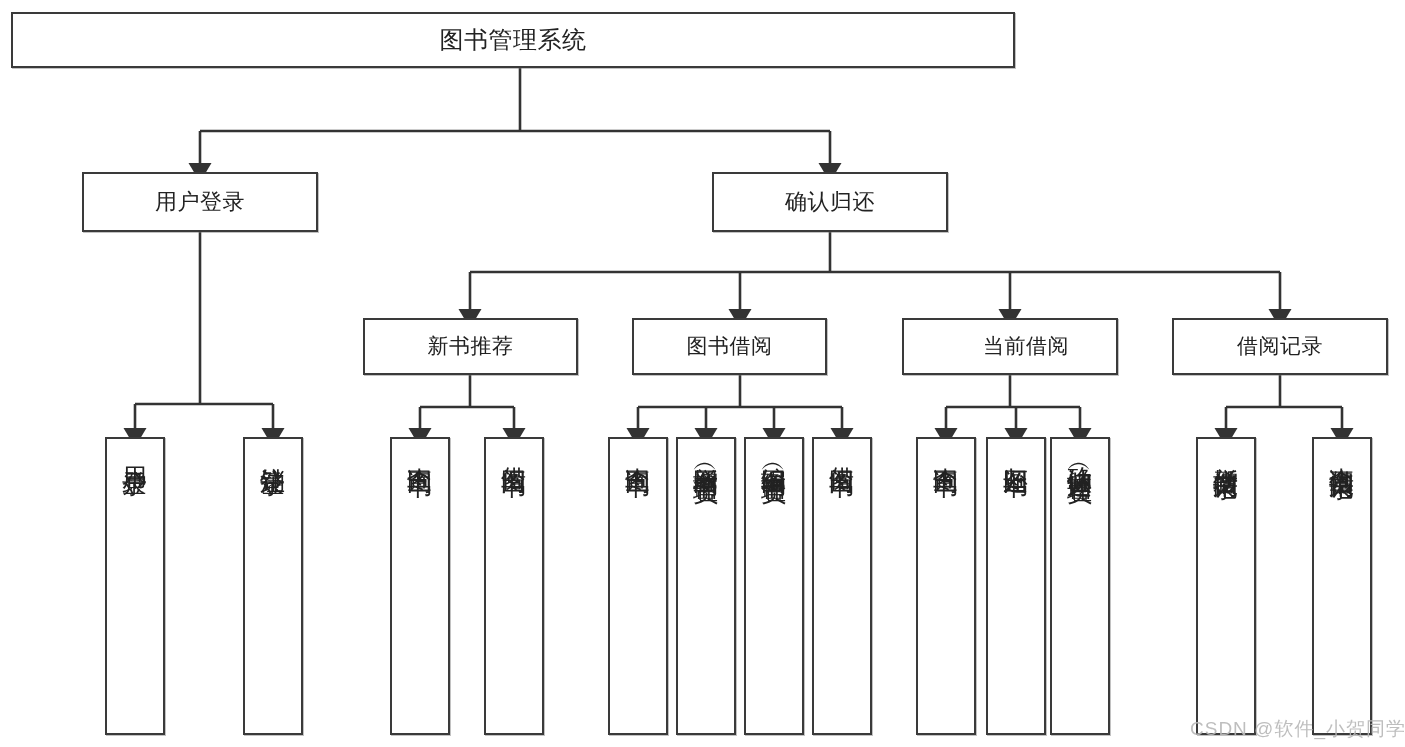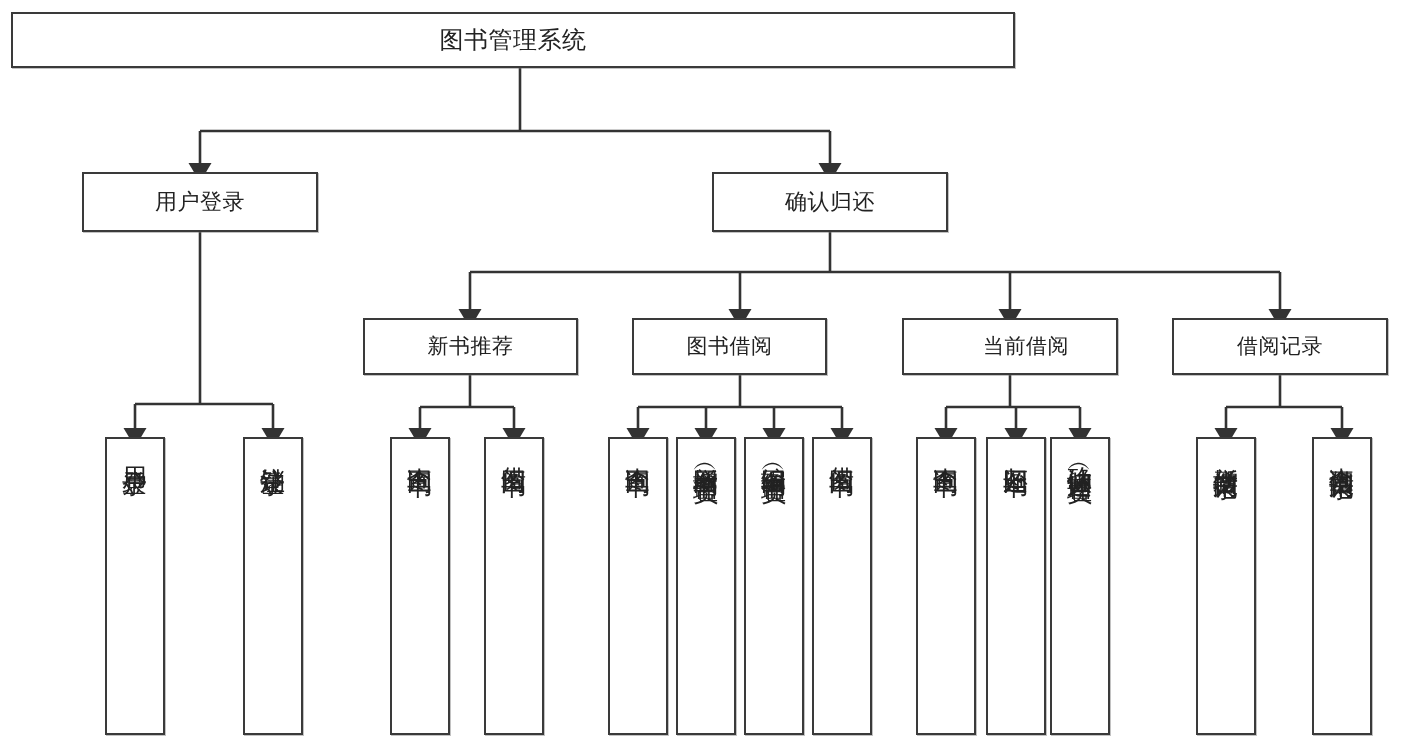--- a/index.html
+++ b/index.html
@@ -176,14 +176,15 @@
         <span class="node-label">确认归还（管理员）</span>
       </div>
       <div class="node-box node-leaf" style="left: 1196px; top: 437px; width: 60px; height: 298px;">
         <span class="node-label">新增借阅记录</span>
       </div>
       <div class="node-box node-leaf" style="left: 1312px; top: 437px; width: 60px; height: 298px;">
         <span class="node-label">查询借阅记录</span>
       </div>
     </div>
 
+  <div class="watermark" style="left: 1190px; top: 716px; color: rgb(185, 185, 185);">CSDN @软件_小贺同学</div>
 
 </div>
 
 </body></html>

